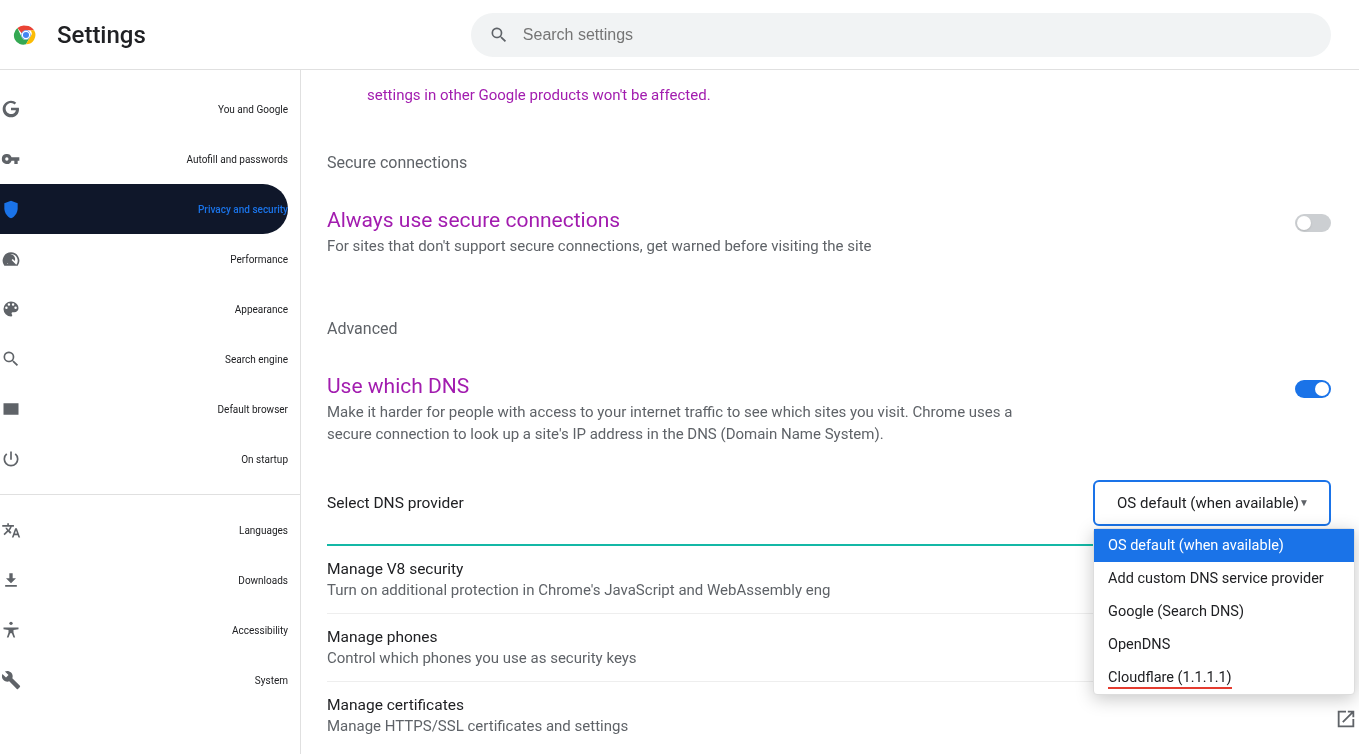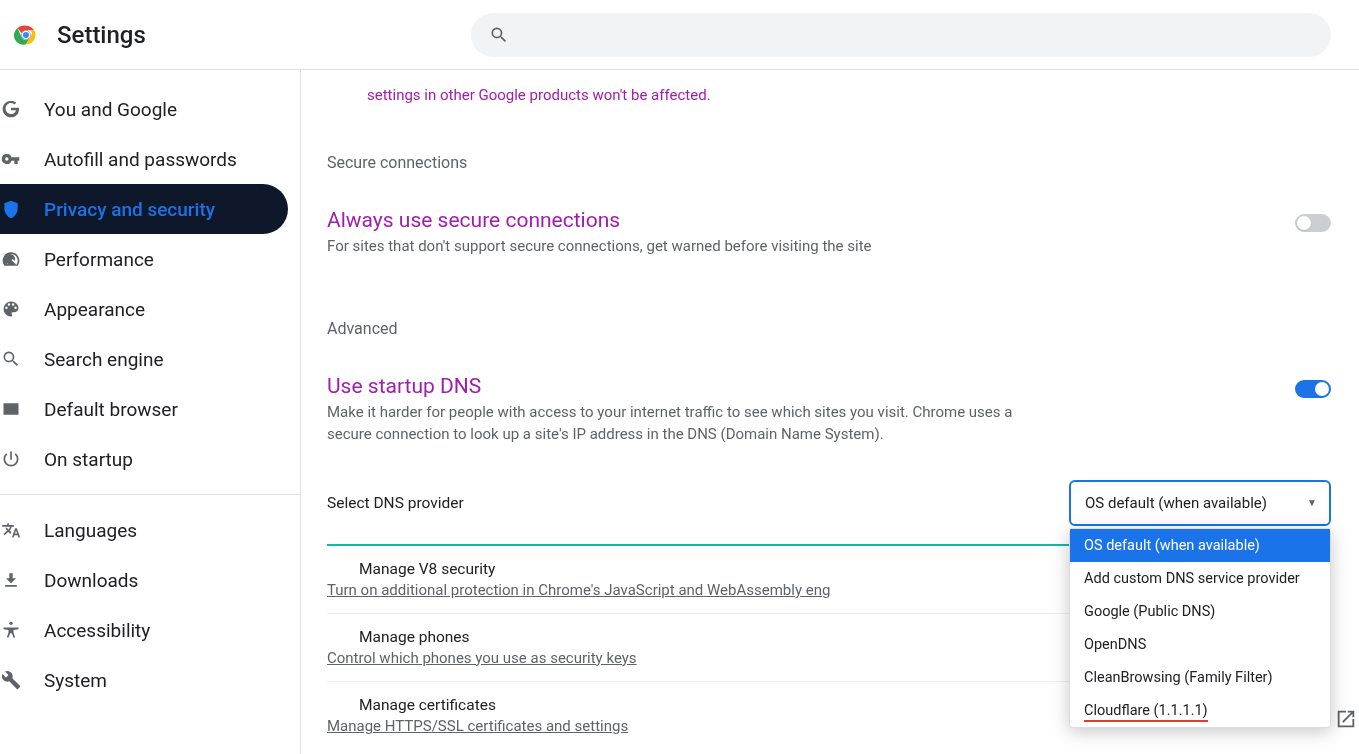--- a/index.html
+++ b/index.html
@@ -49,25 +49,26 @@
   width: 300px;
   padding-top: 14px;
   border-right: none;
 }
 .sidebar .group-divider {
   height: 1px; background:#e0e0e0; margin: 10px 0;
 }
 .nav-item {
   display: flex; align-items: center;
   height: 50px;
-  font-size: 19px;
+  font-size: 10px;
   color:#202124;
   border-radius: 0 25px 25px 0;
   margin-right: 12px;
   cursor: pointer;
+  justify-content: space-between;
 }
 .nav-item .nicon { width: 22px; height: 22px; margin-right: 22px; color:#5f6368; display:flex;align-items:center;justify-content:center;}
 .nav-item.active {
   background: #0f172a;
   color:#1a73e8;
   font-weight: 500;
 }
 .nav-item.active .nicon { color:#1a73e8; }
 .main {
   flex:1;
@@ -118,24 +119,24 @@
   content:""; position:absolute; right:2px; top:2px;
   width:14px;height:14px;border-radius:50%;background:#fff;
 }
 .dns-row {
   display:flex; align-items:center; justify-content:space-between;
   padding: 18px 0;
   border-bottom: 2px solid #14b8a6;
 }
 .dns-label { font-size:15.5px; color:#202124; }
 .dns-select {
-  width: 262px; height: 46px;
+  width: 238px; height: 46px;
   border: 2px solid #1a73e8;
   border-radius: 6px;
-  display:flex; align-items:center; justify-content:space-between;
+  display:flex; align-items:center; justify-content:center;
   padding: 0 12px 0 14px;
   font-size: 15px;
   cursor:pointer;
   position: relative;
 }
 .dns-select .arrow { color:#5f6368; font-size:10px;}
 .dropdown {
   position:absolute;
   top: 46px; left:-2px;
   width: 262px;
@@ -149,22 +150,22 @@
   padding: 8px 14px;
   font-size: 14.5px;
   cursor:pointer;
 }
 .dd-item.selected { background:#1a73e8; color:#fff; }
 .underline-red { border-bottom: 2px solid #e43b2f; padding-bottom:1px;}
 .link-row {
   padding: 14px 0;
   border-bottom: 1px solid #eee;
 }
-.link-row .title { font-size:15.5px; color:#202124; margin-bottom:3px;margin-left:32px;}
-.link-row .desc { font-size:15px; color:#5f6368;text-decoration:underline;}
+.link-row .title { font-size:15.5px; color:#202124; margin-bottom:3px;}
+.link-row .desc { font-size:15px; color:#5f6368;}
 .ext-icon {
   position:absolute; right: 0px; bottom: 22px;
   width:24px; height:24px; color:#5f6368; cursor:pointer;
 }
 svg { display:block; }
 </style>
 </head>
 <body>
 
 <div class="header">
@@ -179,20 +180,21 @@
         <circle cx="24" cy="24" r="6.2" fill="none" stroke="#fff" stroke-width="2"></circle>
       </svg>
   </span>
   <div class="settings-title">Settings</div>
   <div class="search-container">
     <span class="sicon">
       <svg viewBox="0 0 24 24" width="20" height="20" fill="currentColor">
           <path d="M15.5 14h-.79l-.28-.27a6.47 6.47 0 1 0-.7.7l.27.28v.79l5 4.99L20.49 19l-4.99-5zm-6 0A4.5 4.5 0 1 1 14 9.5 4.49 4.49 0 0 1 9.5 14z"></path>
         </svg>
     </span>
+    <input class="search-input" placeholder="Search settings" style="">
   </div>
 </div>
 
 <div class="layout">
   <div class="sidebar">
     <div class="nav-item">
       <span class="nicon">
           <svg viewBox="0 0 24 24" width="20" height="20" fill="currentColor">
             <path d="M12 11v2.5h5.9c-.3 1.6-1.8 4.6-5.9 4.6-3.6 0-6.5-3-6.5-6.6S8.4 4.9 12 4.9c2 0 3.4.9 4.2 1.6l2.1-2C16.7 2.9 14.6 2 12 2 6.5 2 2 6.5 2 12s4.5 10 10 10c5.8 0 9.6-4 9.6-9.7 0-.7-.1-1.2-.2-1.7H12z"></path>
           </svg>
@@ -303,37 +305,36 @@
         <div class="title">Always use secure connections</div>
         <div class="desc">For sites that don't support secure connections, get warned before visiting the site</div>
       </div>
       <div class="toggle off"></div>
     </div>
 
     <div class="section-header">Advanced</div>
 
     <div class="setting-row" style="border-bottom:none;">
       <div class="setting-text">
-        <div class="title">Use startup DNS</div>
+        <div class="title">Use which DNS</div>
         <div class="desc">Make it harder for people with access to your internet traffic to see which sites you visit. Chrome uses a secure connection to look up a site's IP address in the DNS (Domain Name System).</div>
       </div>
       <div class="toggle on"></div>
     </div>
 
     <div class="dns-row">
       <div class="dns-label">Select DNS provider</div>
       <div class="dns-select">
         <span>OS default (when available)</span>
         <span class="arrow">▼</span>
         <div class="dropdown">
           <div class="dd-item selected">OS default (when available)</div>
           <div class="dd-item">Add custom DNS service provider</div>
-          <div class="dd-item">Google (Public DNS)</div>
+          <div class="dd-item">Google (Search DNS)</div>
           <div class="dd-item">OpenDNS</div>
-          <div class="dd-item">CleanBrowsing (Family Filter)</div>
           <div class="dd-item"><span class="underline-red">Cloudflare (1.1.1.1)</span></div>
         </div>
       </div>
     </div>
 
     <div class="link-row">
       <div class="title">Manage V8 security</div>
       <div class="desc">Turn on additional protection in Chrome's JavaScript and WebAssembly eng</div>
     </div>
 

